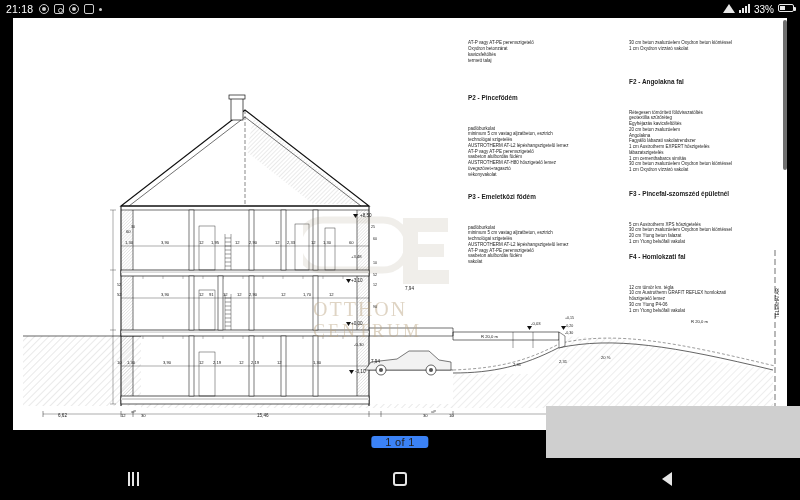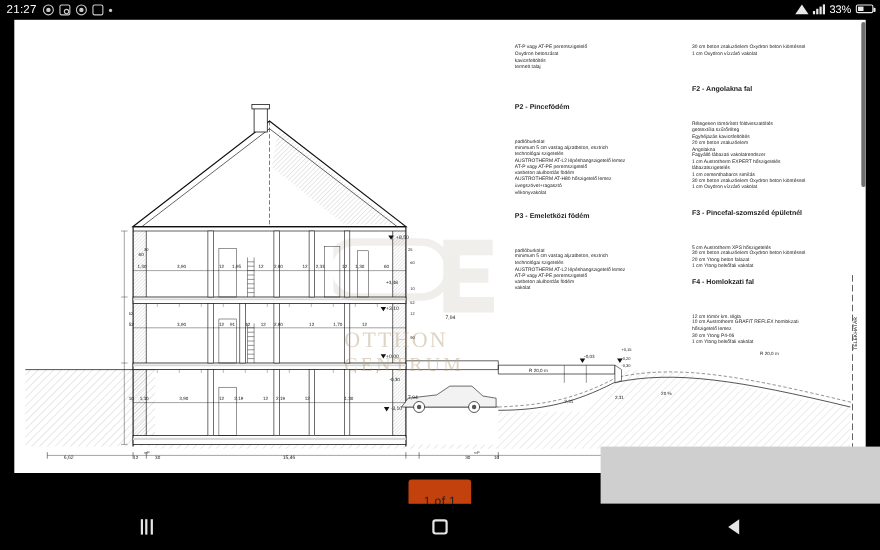--- a/index.html
+++ b/index.html
@@ -86,22 +86,22 @@
   }
   .scrollthumb {
     position: absolute; top: 2px; right: 0; width: 4px; height: 150px;
     background: #6f6f6f; border-radius: 2px;
   }
 
   
   .pagepill {
     position: absolute; left: 50%; transform: translateX(-50%);
     top: 418px;
-    background: #c2410c; color: #222;
-    font-size: 11px; padding: 14px 14px; border-radius: 3px;
+    background: #3b82f6; color: #222;
+    font-size: 11px; padding: 0 14px; border-radius: 3px;
     letter-spacing: .3px;
   }
 
   
   .greysheet {
     position: absolute; right: 0; bottom: 0; width: 254px; height: 52px;
     background: #cfcfcf;
   }
 
   
@@ -150,21 +150,21 @@
     pointer-events: none;
   }
   .wm-text small { display: block; font-size: 18px; letter-spacing: 3px; }
 </style>
 </head>
 <body>
 
 <div id="screen">
 
   <div class="statusbar">
-    <span class="clock">21:27</span>
+    <span class="clock">21:18</span>
     <span class="sicons">
       <span class="sic circle"></span>
       <span class="sic cam"></span>
       <span class="sic circle"></span>
       <span class="sic sq"></span>
       <span class="sic dot"></span>
     </span>
     <span class="spacer"></span>
     <span class="right">
       <span class="wifi"></span>

